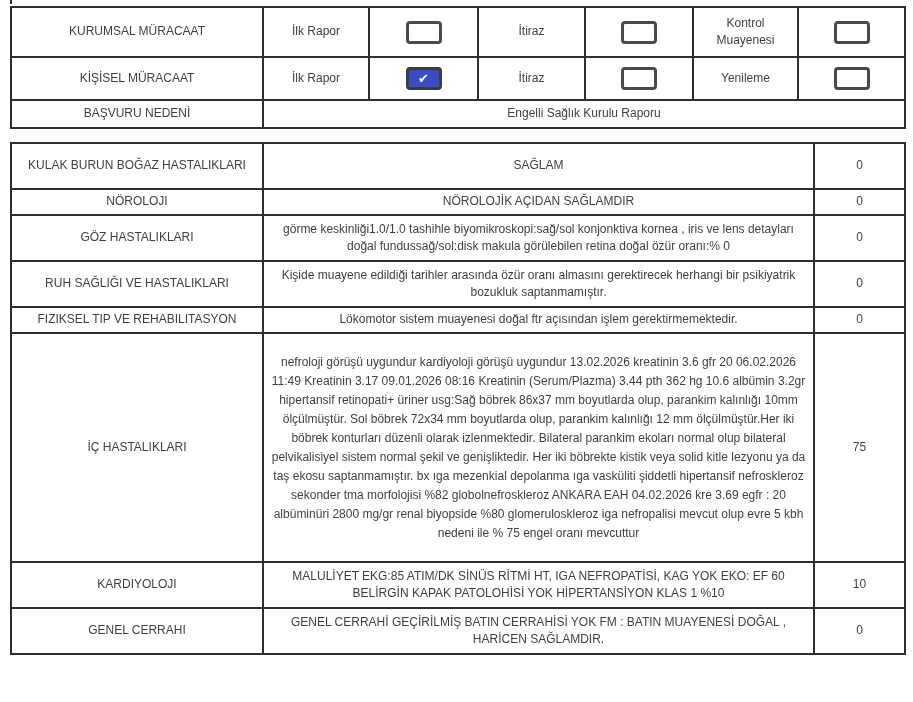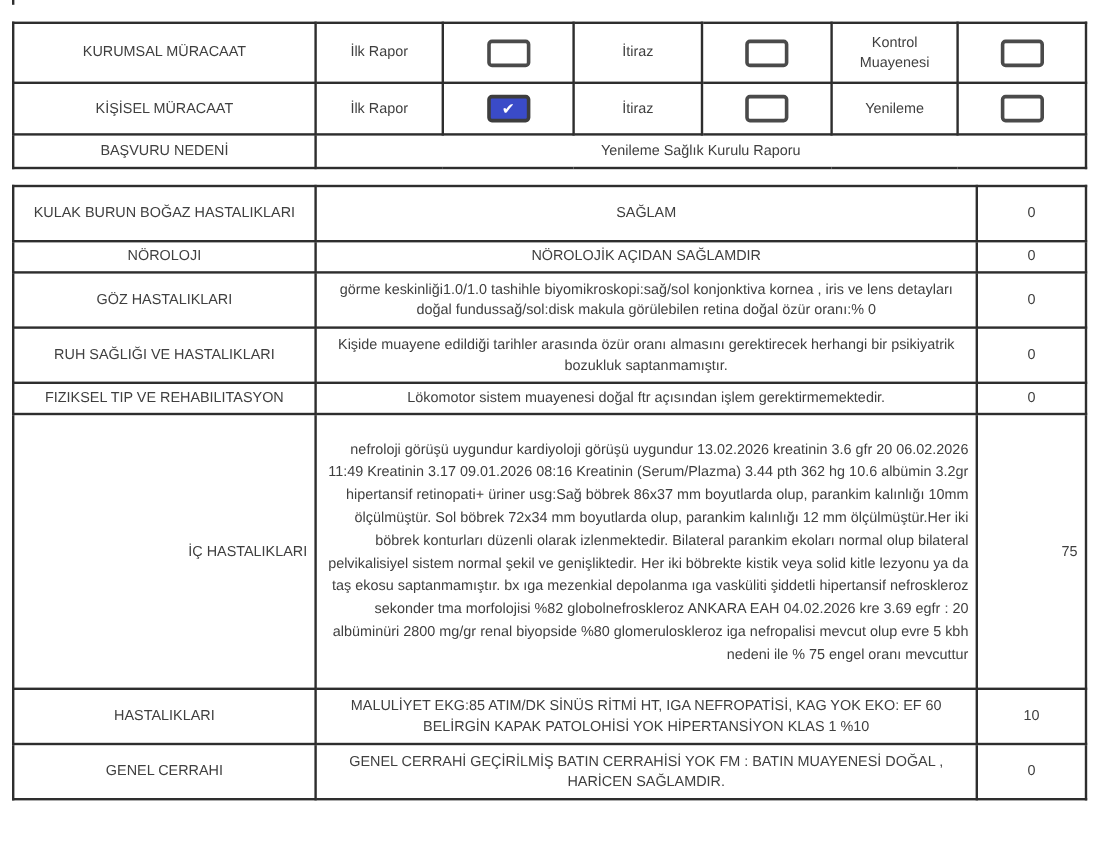--- a/index.html
+++ b/index.html
@@ -5,29 +5,29 @@
   html,body{margin:0;padding:0;background:#ffffff;}
   body{
     width:913px;height:702px;overflow:hidden;position:relative;
     font-family:"Liberation Sans","DejaVu Sans",sans-serif;
     color:#3f3f3f;font-size:12px;
   }
   .doc{position:absolute;left:10px;top:0;width:894px;}
   table{border-collapse:collapse;table-layout:fixed;width:894px;background:#fff;}
   td,th{border:2px solid #2e2e2e;text-align:center;vertical-align:middle;
         padding:3px 6px;font-weight:normal;line-height:1.45;overflow:hidden;}
-  .t1{margin-top:18px;}
+  .t1{margin-top:6px;}
   .t1 .r1 td{height:42px;}
   .t1 .r2 td{height:35px;text-align:center;}
   .t1 .r3 td{height:20px;}
   .t2{margin-top:13px;}
   .t2 .hdr td{height:42px;}
   .t2 .rowA td{height:38px;}
   .t2 .rowB td{height:18px;}
-  .t2 .rowBig td{height:221px;line-height:19px;text-align:right;}
+  .t2 .rowBig td{height:221px;line-height:19px;}
   .t2 .rowBig td.syscell{line-height:1.45;border-radius:31px;}
   .nowrap{white-space:nowrap;}
   .maxw220{display:inline-block;max-width:220px;}
   .top-stub{position:absolute;left:10px;top:0;width:2px;height:4px;background:#2e2e2e;}
   .checkbox{
     width:30px;height:17px;margin:0 auto;border:3px solid #4a4a4a;border-radius:4px;
     background:#fff;display:flex;align-items:center;justify-content:center;cursor:pointer;
   }
   .checkbox .mark{display:none;color:#fff;font-size:13px;font-weight:bold;line-height:1;}
   .checkbox.checked{background:#3a4bc8;border-color:#3d3d3d;}
@@ -88,21 +88,21 @@
       </td>
       <td>Yenileme</td>
       <td>
         <div class="checkbox">
           
         </div>
       </td>
     </tr>
     <tr class="r3">
       <td>BAŞVURU NEDENİ</td>
-      <td colspan="6">Yenileme Sağlık Kurulu Raporu</td>
+      <td colspan="6">Engelli Sağlık Kurulu Raporu</td>
     </tr>
   </tbody>
     </table>
 
   <table class="t2">
     <colgroup>
       <col style="width:252px">
         <col style="width:551px">
         <col style="width:91px">
     </colgroup>
@@ -138,21 +138,21 @@
       <td>0</td>
     </tr>
     <tr class="rowBig">
       <td class="syscell">
         <span class="nowrap">İÇ HASTALIKLARI</span></td>
       <td>nefroloji görüşü uygundur kardiyoloji görüşü uygundur 13.02.2026 kreatinin 3.6 gfr 20 06.02.2026 11:49 Kreatinin 3.17 09.01.2026 08:16 Kreatinin (Serum/Plazma) 3.44 pth 362 hg 10.6 albümin 3.2gr hipertansif retinopati+ üriner usg:Sağ böbrek 86x37 mm boyutlarda olup, parankim kalınlığı 10mm ölçülmüştür. Sol böbrek 72x34 mm boyutlarda olup, parankim kalınlığı 12 mm ölçülmüştür.Her iki böbrek konturları düzenli olarak izlenmektedir. Bilateral parankim ekoları normal olup bilateral pelvikalisiyel sistem normal şekil ve genişliktedir. Her iki böbrekte kistik veya solid kitle lezyonu ya da taş ekosu saptanmamıştır. bx ıga mezenkial depolanma ıga vasküliti şiddetli hipertansif nefroskleroz sekonder tma morfolojisi %82 globolnefroskleroz ANKARA EAH 04.02.2026 kre 3.69 egfr : 20 albüminüri 2800 mg/gr renal biyopside %80 glomeruloskleroz iga nefropalisi mevcut olup evre 5 kbh nedeni ile % 75 engel oranı mevcuttur</td>
       <td>75</td>
     </tr>
     <tr class="rowA">
       <td class="syscell">
-        <span class="nowrap">HASTALIKLARI</span></td>
+        <span class="nowrap">KARDIYOLOJI</span></td>
       <td>MALULİYET EKG:85 ATIM/DK SİNÜS RİTMİ HT, IGA NEFROPATİSİ, KAG YOK EKO: EF 60 BELİRGİN KAPAK PATOLOHİSİ YOK HİPERTANSİYON KLAS 1 %10</td>
       <td>10</td>
     </tr>
     <tr class="rowA">
       <td class="syscell">
         <span class="nowrap">GENEL CERRAHI</span></td>
       <td>GENEL CERRAHİ GEÇİRİLMİŞ BATIN CERRAHİSİ YOK FM : BATIN MUAYENESİ DOĞAL , HARİCEN SAĞLAMDIR.</td>
       <td>0</td>
     </tr>
   </tbody>

